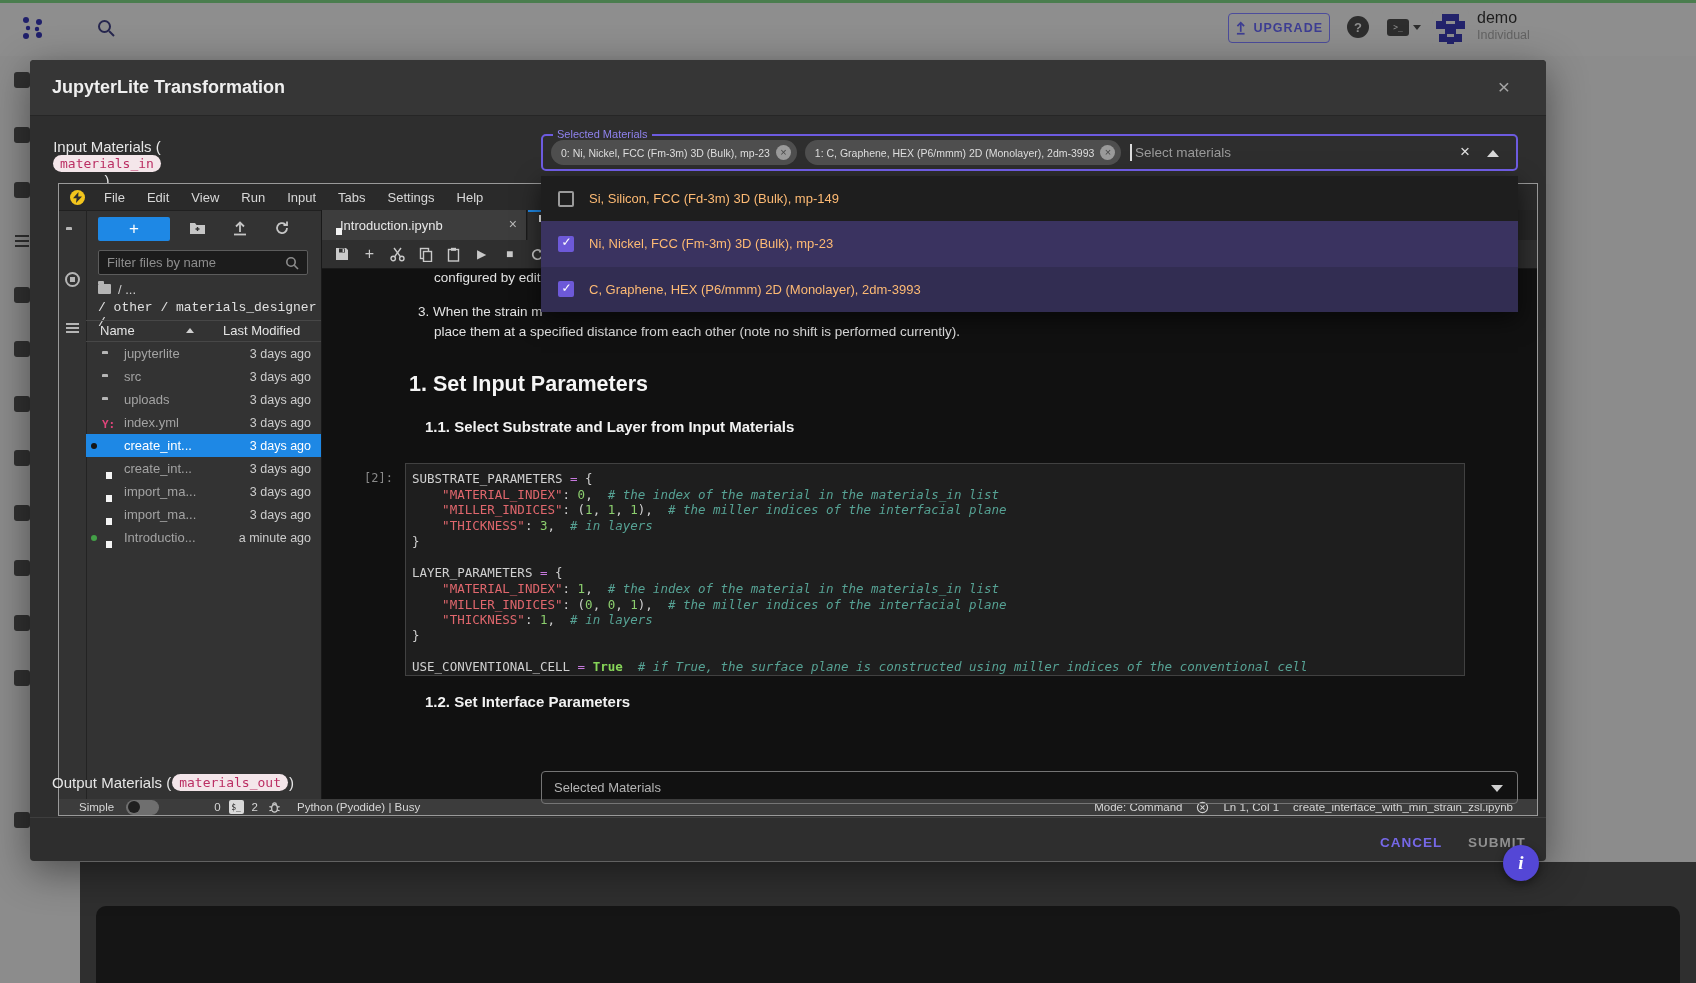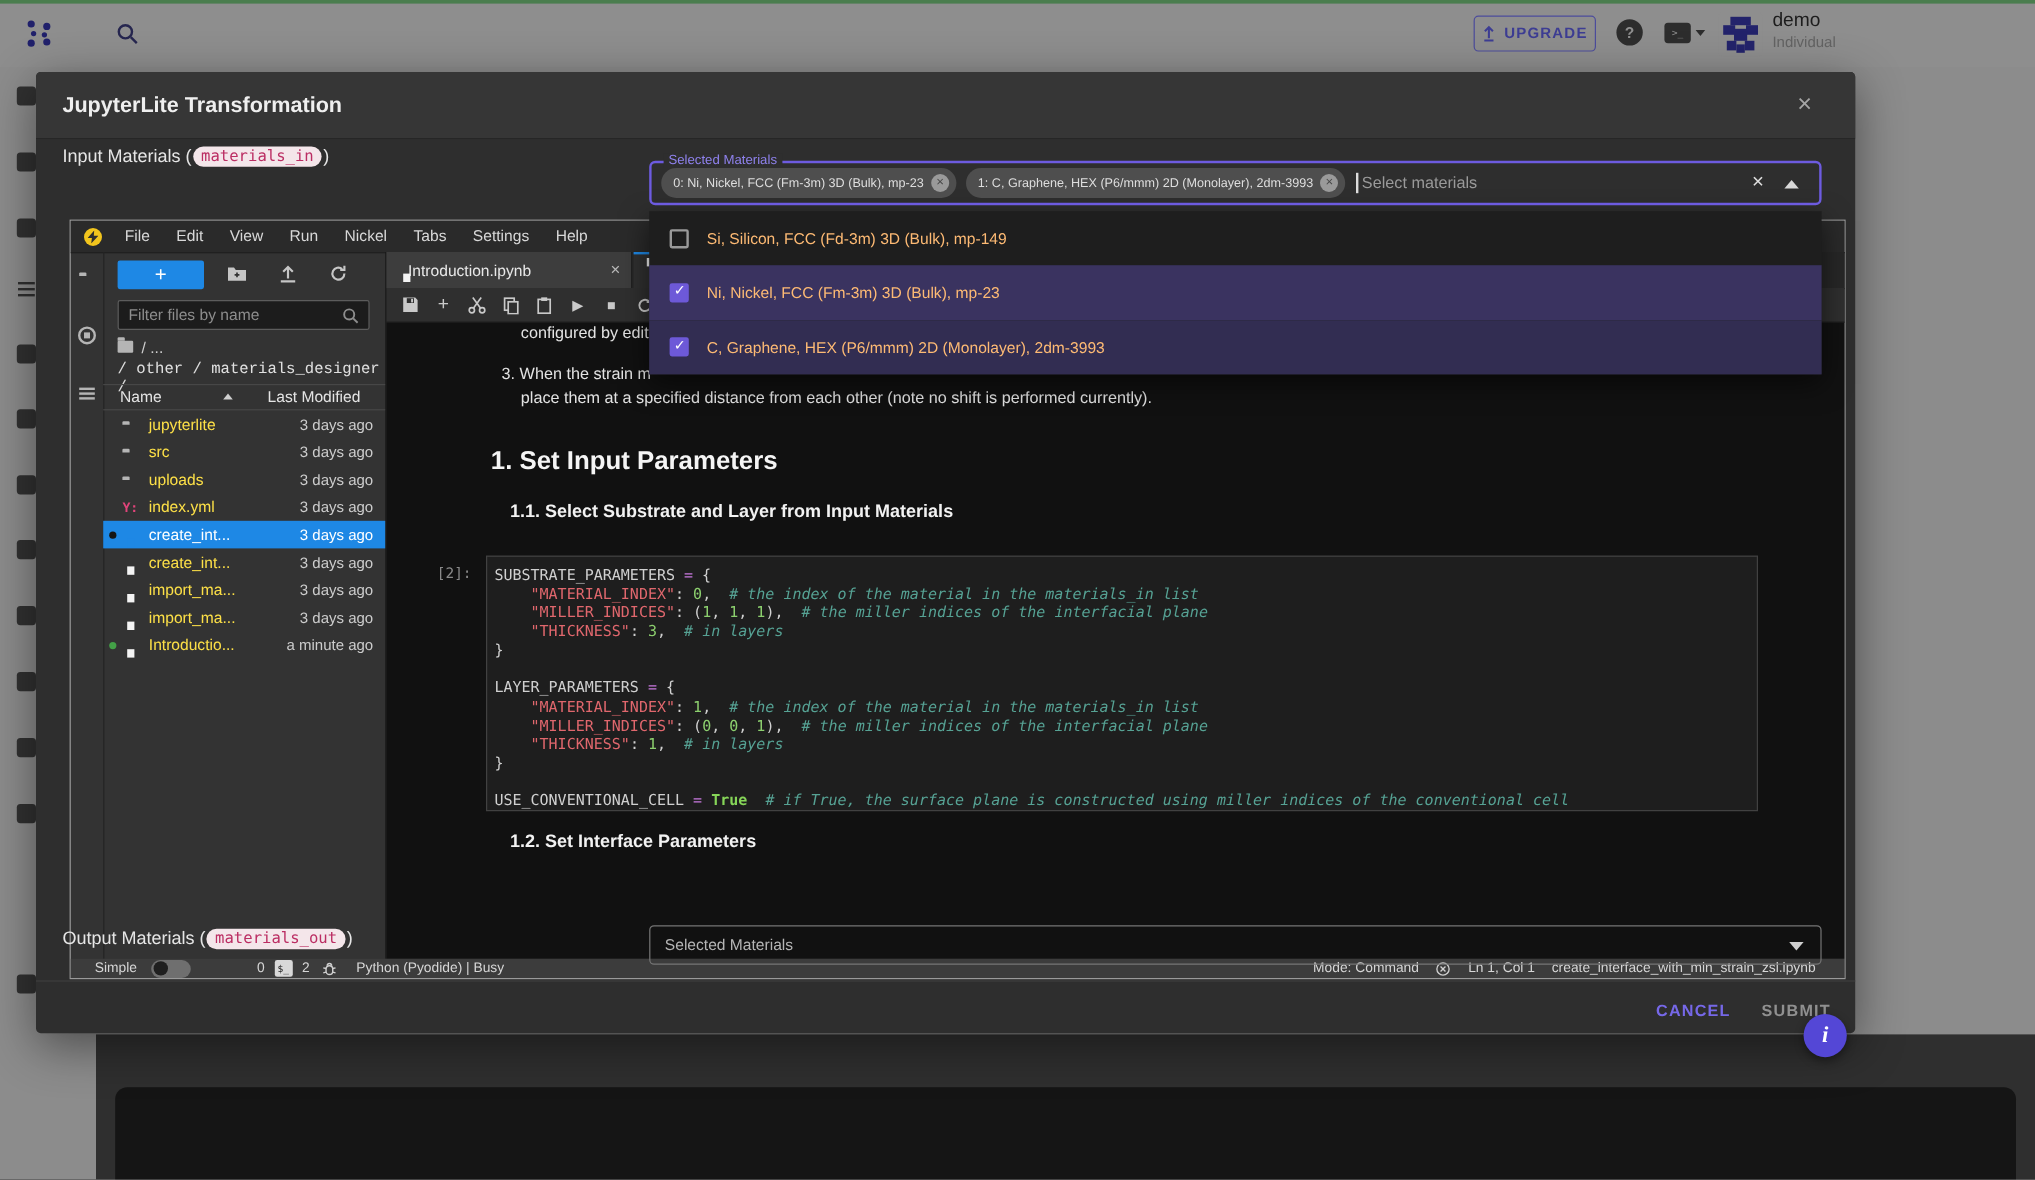--- a/index.html
+++ b/index.html
@@ -95,21 +95,21 @@
   .bc2{position:absolute;left:12px;top:90px;color:#e0e0e0;font-size:13px;font-family:Liberation Mono, monospace;}
   .fb-head{position:absolute;left:0;right:0;top:110px;height:20px;border-top:1px solid #474747;border-bottom:1px solid #474747;color:#e4e4e4;font-size:13px;}
   .fb-head .hname{position:absolute;left:14px;top:2px;}
   .fb-head .hsort{position:absolute;left:100px;top:7px;width:0;height:0;border-left:4px solid transparent;border-right:4px solid transparent;border-bottom:5px solid #cfcfcf;}
   .fb-head .hmod{position:absolute;left:137px;top:2px;}
   .fb-rows{position:absolute;left:0;right:0;top:132px;}
   .frow{position:relative;height:23px;display:flex;align-items:center;}
   .frow .fdot{position:absolute;left:5px;width:6px;height:6px;border-radius:50%;}
   .fdot.dark{background:#151515;} .fdot.green{background:var(--green-dot);}
   .frow .ficon{position:absolute;left:16px;}
-  .frow .fname{position:absolute;left:38px;font-size:13px;color:#fde047;white-space:nowrap;}
+  .frow .fname{position:absolute;left:38px;font-size:13px;color:#a3a3a3;white-space:nowrap;}
   .frow .fmod{position:absolute;right:10px;width:110px;text-align:right;font-size:12.5px;color:#cdcdcd;}
   .frow.sel{background:var(--blue);}
   .frow.sel .fname,.frow.sel .fmod{color:#fff;}
   .fic-folder{width:13px;height:10px;background:#b5b5b5;border-radius:1px;position:relative;margin-top:-2px;}
   .fic-folder::before{content:"";position:absolute;top:-3px;left:0;width:6px;height:3px;background:#b5b5b5;border-radius:1px 1px 0 0;}
   .fic-nb{width:13px;height:13px;background:var(--orange);border-radius:2px;position:relative;}
   .fic-nb::after{content:"";position:absolute;left:3.5px;top:3px;width:6px;height:7px;background:#f4f4f4;}
   .frow.sel .fic-nb{background:#fff;} .frow.sel .fic-nb::after{background:var(--blue);}
   .fic-yml{font-family:"DejaVu Sans Mono",monospace;font-weight:700;font-size:11px;color:#e0447a;margin-top:-2px;}
 
@@ -233,21 +233,21 @@
 
 <div class="bottom-dark"></div>
 <div class="bottom-darker"></div>
 
 <div class="modal">
   <div class="m-header">
     <span class="m-title">JupyterLite Transformation</span>
     <span class="m-close">×</span>
   </div>
 
-  <div class="io-label" style="top:62px;">
+  <div class="io-label" style="top:78px;flex-direction:column;">
     <span>Input Materials (</span>
     <span class="code-chip">materials_in</span>
     <span>)</span>
   </div>
 
   <div class="sel-field">
     <span class="sel-label">Selected Materials</span>
     <div class="chips" id="chips">
         <span class="chip">
           <span>0: Ni, Nickel, FCC (Fm-3m) 3D (Bulk), mp-23</span>
@@ -279,21 +279,21 @@
       </div>
     </div>
 
   <div class="jupyter">
     <div class="jmenu">
       <span class="jl-icon">
         <svg width="9" height="11" viewBox="0 0 9 11">
             <polygon points="5.5,0 0,6.3 3.6,6.3 3,11 9,4.4 5.2,4.4" fill="#2e2e2e"></polygon>
           </svg>
       </span>
-      <span id="jmenu-items"><span class="jmenu-item">File</span><span class="jmenu-item">Edit</span><span class="jmenu-item">View</span><span class="jmenu-item">Run</span><span class="jmenu-item">Nickel</span><span class="jmenu-item">Tabs</span><span class="jmenu-item">Settings</span><span class="jmenu-item">Help</span></span>
+      <span id="jmenu-items"><span class="jmenu-item">File</span><span class="jmenu-item">Edit</span><span class="jmenu-item">View</span><span class="jmenu-item">Run</span><span class="jmenu-item">Input</span><span class="jmenu-item">Tabs</span><span class="jmenu-item">Settings</span><span class="jmenu-item">Help</span></span>
     </div>
     <div class="jmain">
       <div class="activity">
         <span class="act-folder"><span class="fic-folder" style="width:15px;height:11px;"></span></span>
         <span class="act-stop"></span>
         <span class="act-list"></span>
       </div>
 
       <div class="fbrowser">
         <button class="fb-plus">+</button>

